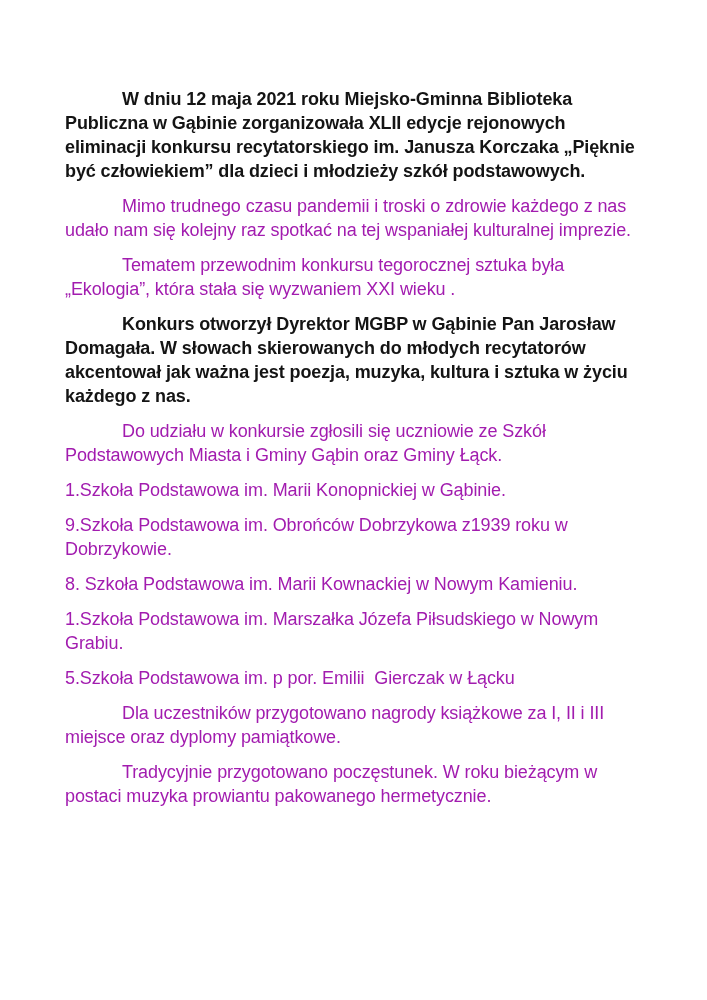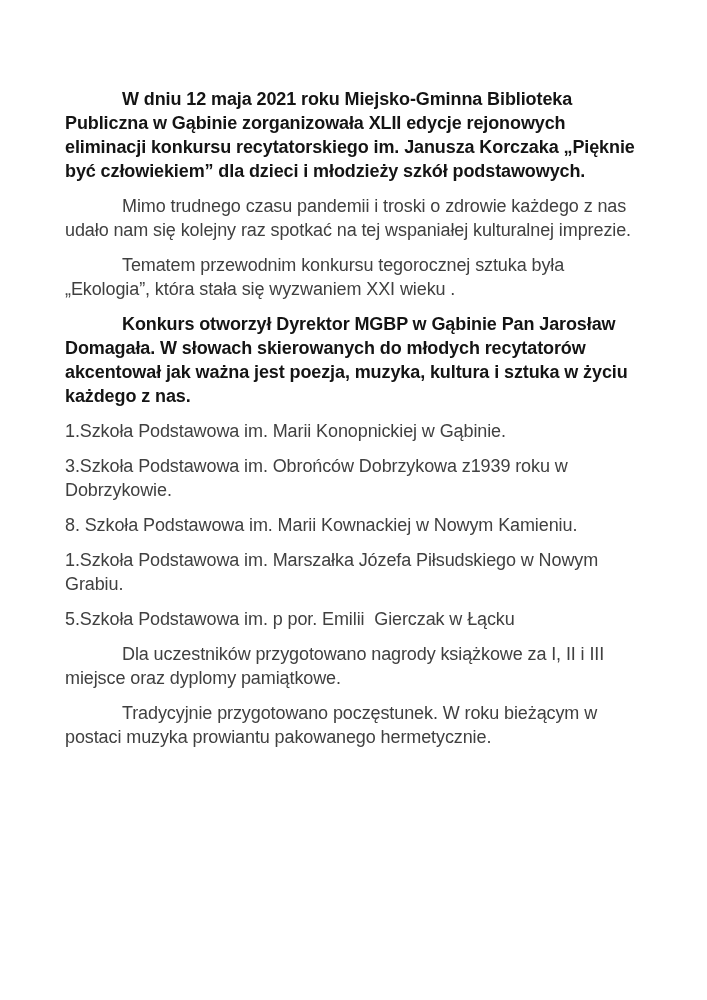--- a/index.html
+++ b/index.html
@@ -20,21 +20,21 @@
     padding: 87px 60px 0 65px;
     background: #ffffff;
   }
   .doc-body {
     width: 582px;
   }
   .para {
     margin: 0 0 11px 0;
     font-size: 18px;
     line-height: 24px;
-    color: #404040;
+    color: #a21caf;
     white-space: pre-wrap;
     text-align: left;
     letter-spacing: -0.1px;
   }
   .para.bold {
     font-weight: 700;
     color: #141414;
   }
   .para.indent {
     text-indent: 57px;
@@ -45,21 +45,22 @@
 </style>
 </head>
 <body>
 
 <div class="page">
   <div class="doc-body">
     <p class="para bold indent">W dniu 12 maja 2021 roku Miejsko-Gminna Biblioteka Publiczna w Gąbinie zorganizowała XLII edycje rejonowych eliminacji konkursu recytatorskiego im. Janusza Korczaka „Pięknie być człowiekiem” dla dzieci i młodzieży szkół podstawowych.</p>
     <p class="para indent">Mimo trudnego czasu pandemii i troski o zdrowie każdego z nas udało nam się kolejny raz spotkać na tej wspaniałej kulturalnej imprezie.</p>
     <p class="para indent">Tematem przewodnim konkursu tegorocznej sztuka była „Ekologia”, która stała się wyzwaniem XXI wieku .</p>
     <p class="para bold indent">Konkurs otworzył Dyrektor MGBP w Gąbinie Pan Jarosław Domagała. W słowach skierowanych do młodych recytatorów akcentował jak ważna jest poezja, muzyka, kultura i sztuka w życiu każdego z nas.</p>
+    <p class="para indent">Do udziału w konkursie zgłosili się uczniowie ze Szkół Podstawowych Miasta i Gminy Gąbin oraz Gminy Łąck.</p>
     <p class="para list-item">1.Szkoła Podstawowa im. Marii Konopnickiej w Gąbinie.</p>
-    <p class="para list-item">3.Szkoła Podstawowa im. Obrońców Dobrzykowa z1939 roku w Dobrzykowie.</p>
+    <p class="para list-item">9.Szkoła Podstawowa im. Obrońców Dobrzykowa z1939 roku w Dobrzykowie.</p>
     <p class="para list-item">8. Szkoła Podstawowa im. Marii Kownackiej w Nowym Kamieniu.</p>
     <p class="para list-item">1.Szkoła Podstawowa im. Marszałka Józefa Piłsudskiego w Nowym Grabiu.</p>
     <p class="para list-item">5.Szkoła Podstawowa im. p por. Emilii  Gierczak w Łącku</p>
     <p class="para indent">Dla uczestników przygotowano nagrody książkowe za I, II i III miejsce oraz dyplomy pamiątkowe.</p>
     <p class="para indent">Tradycyjnie przygotowano poczęstunek. W roku bieżącym w postaci muzyka prowiantu pakowanego hermetycznie.</p>
   </div>
 </div>
 
 </body></html>

